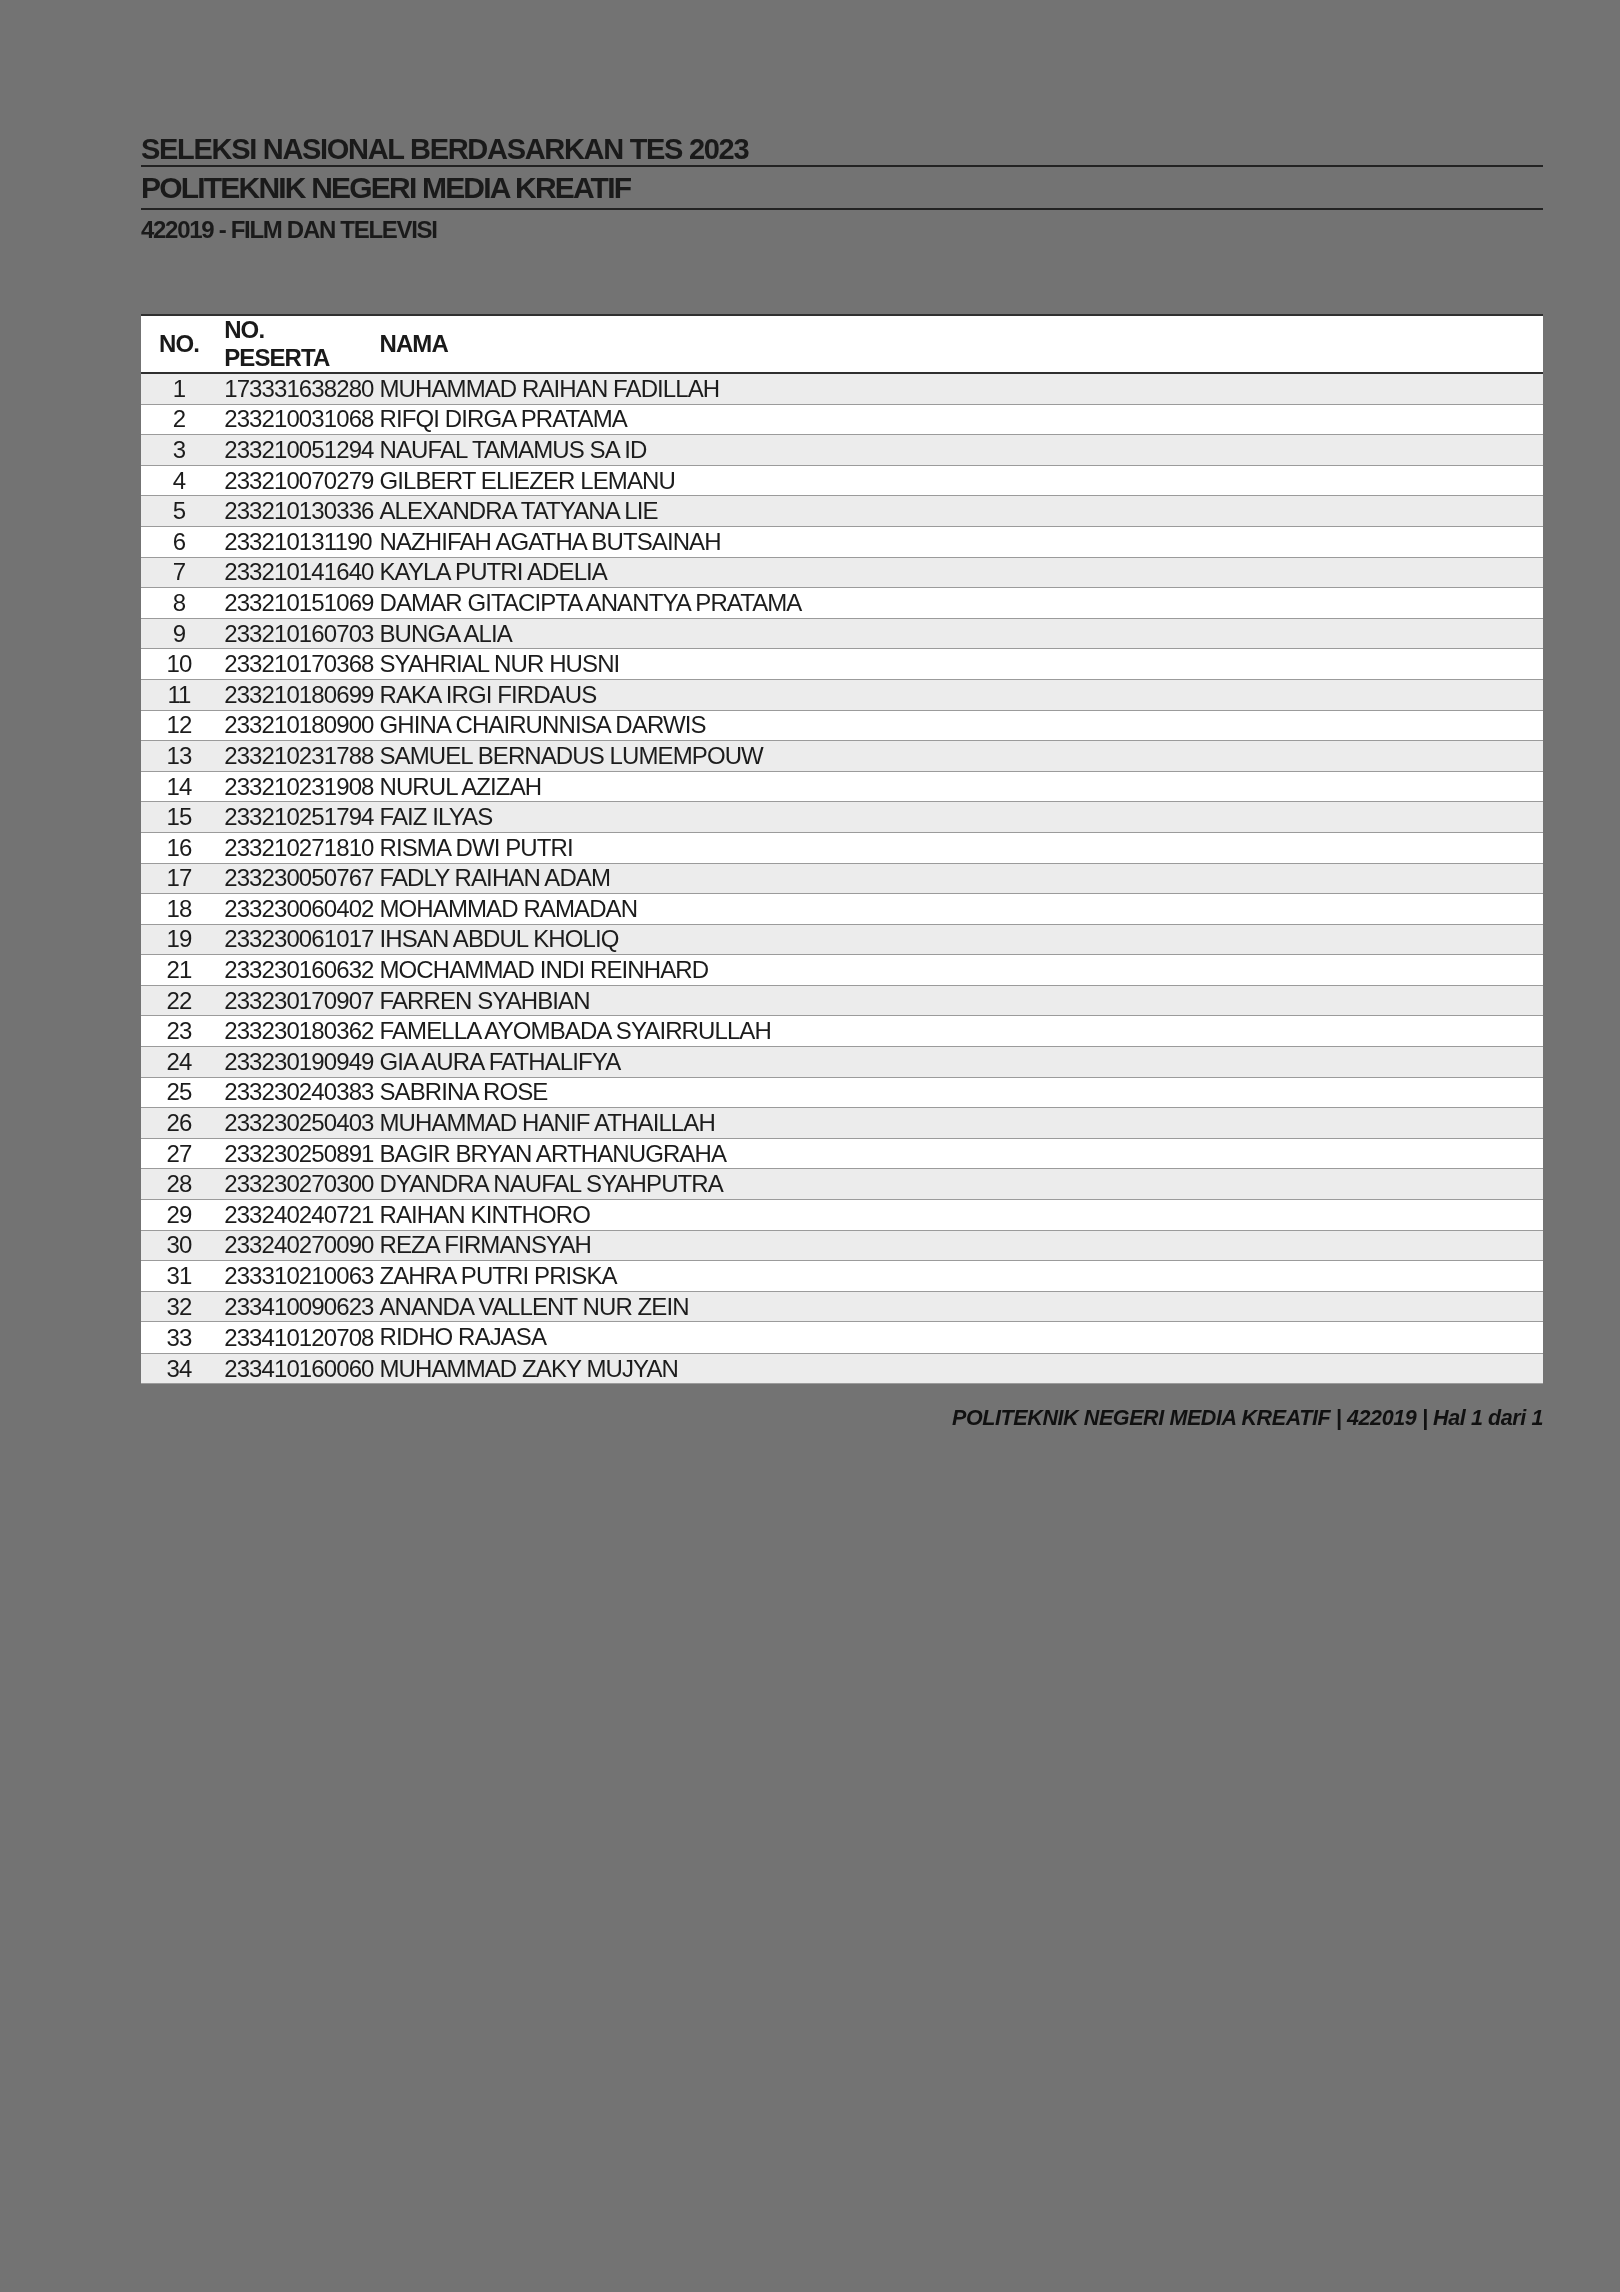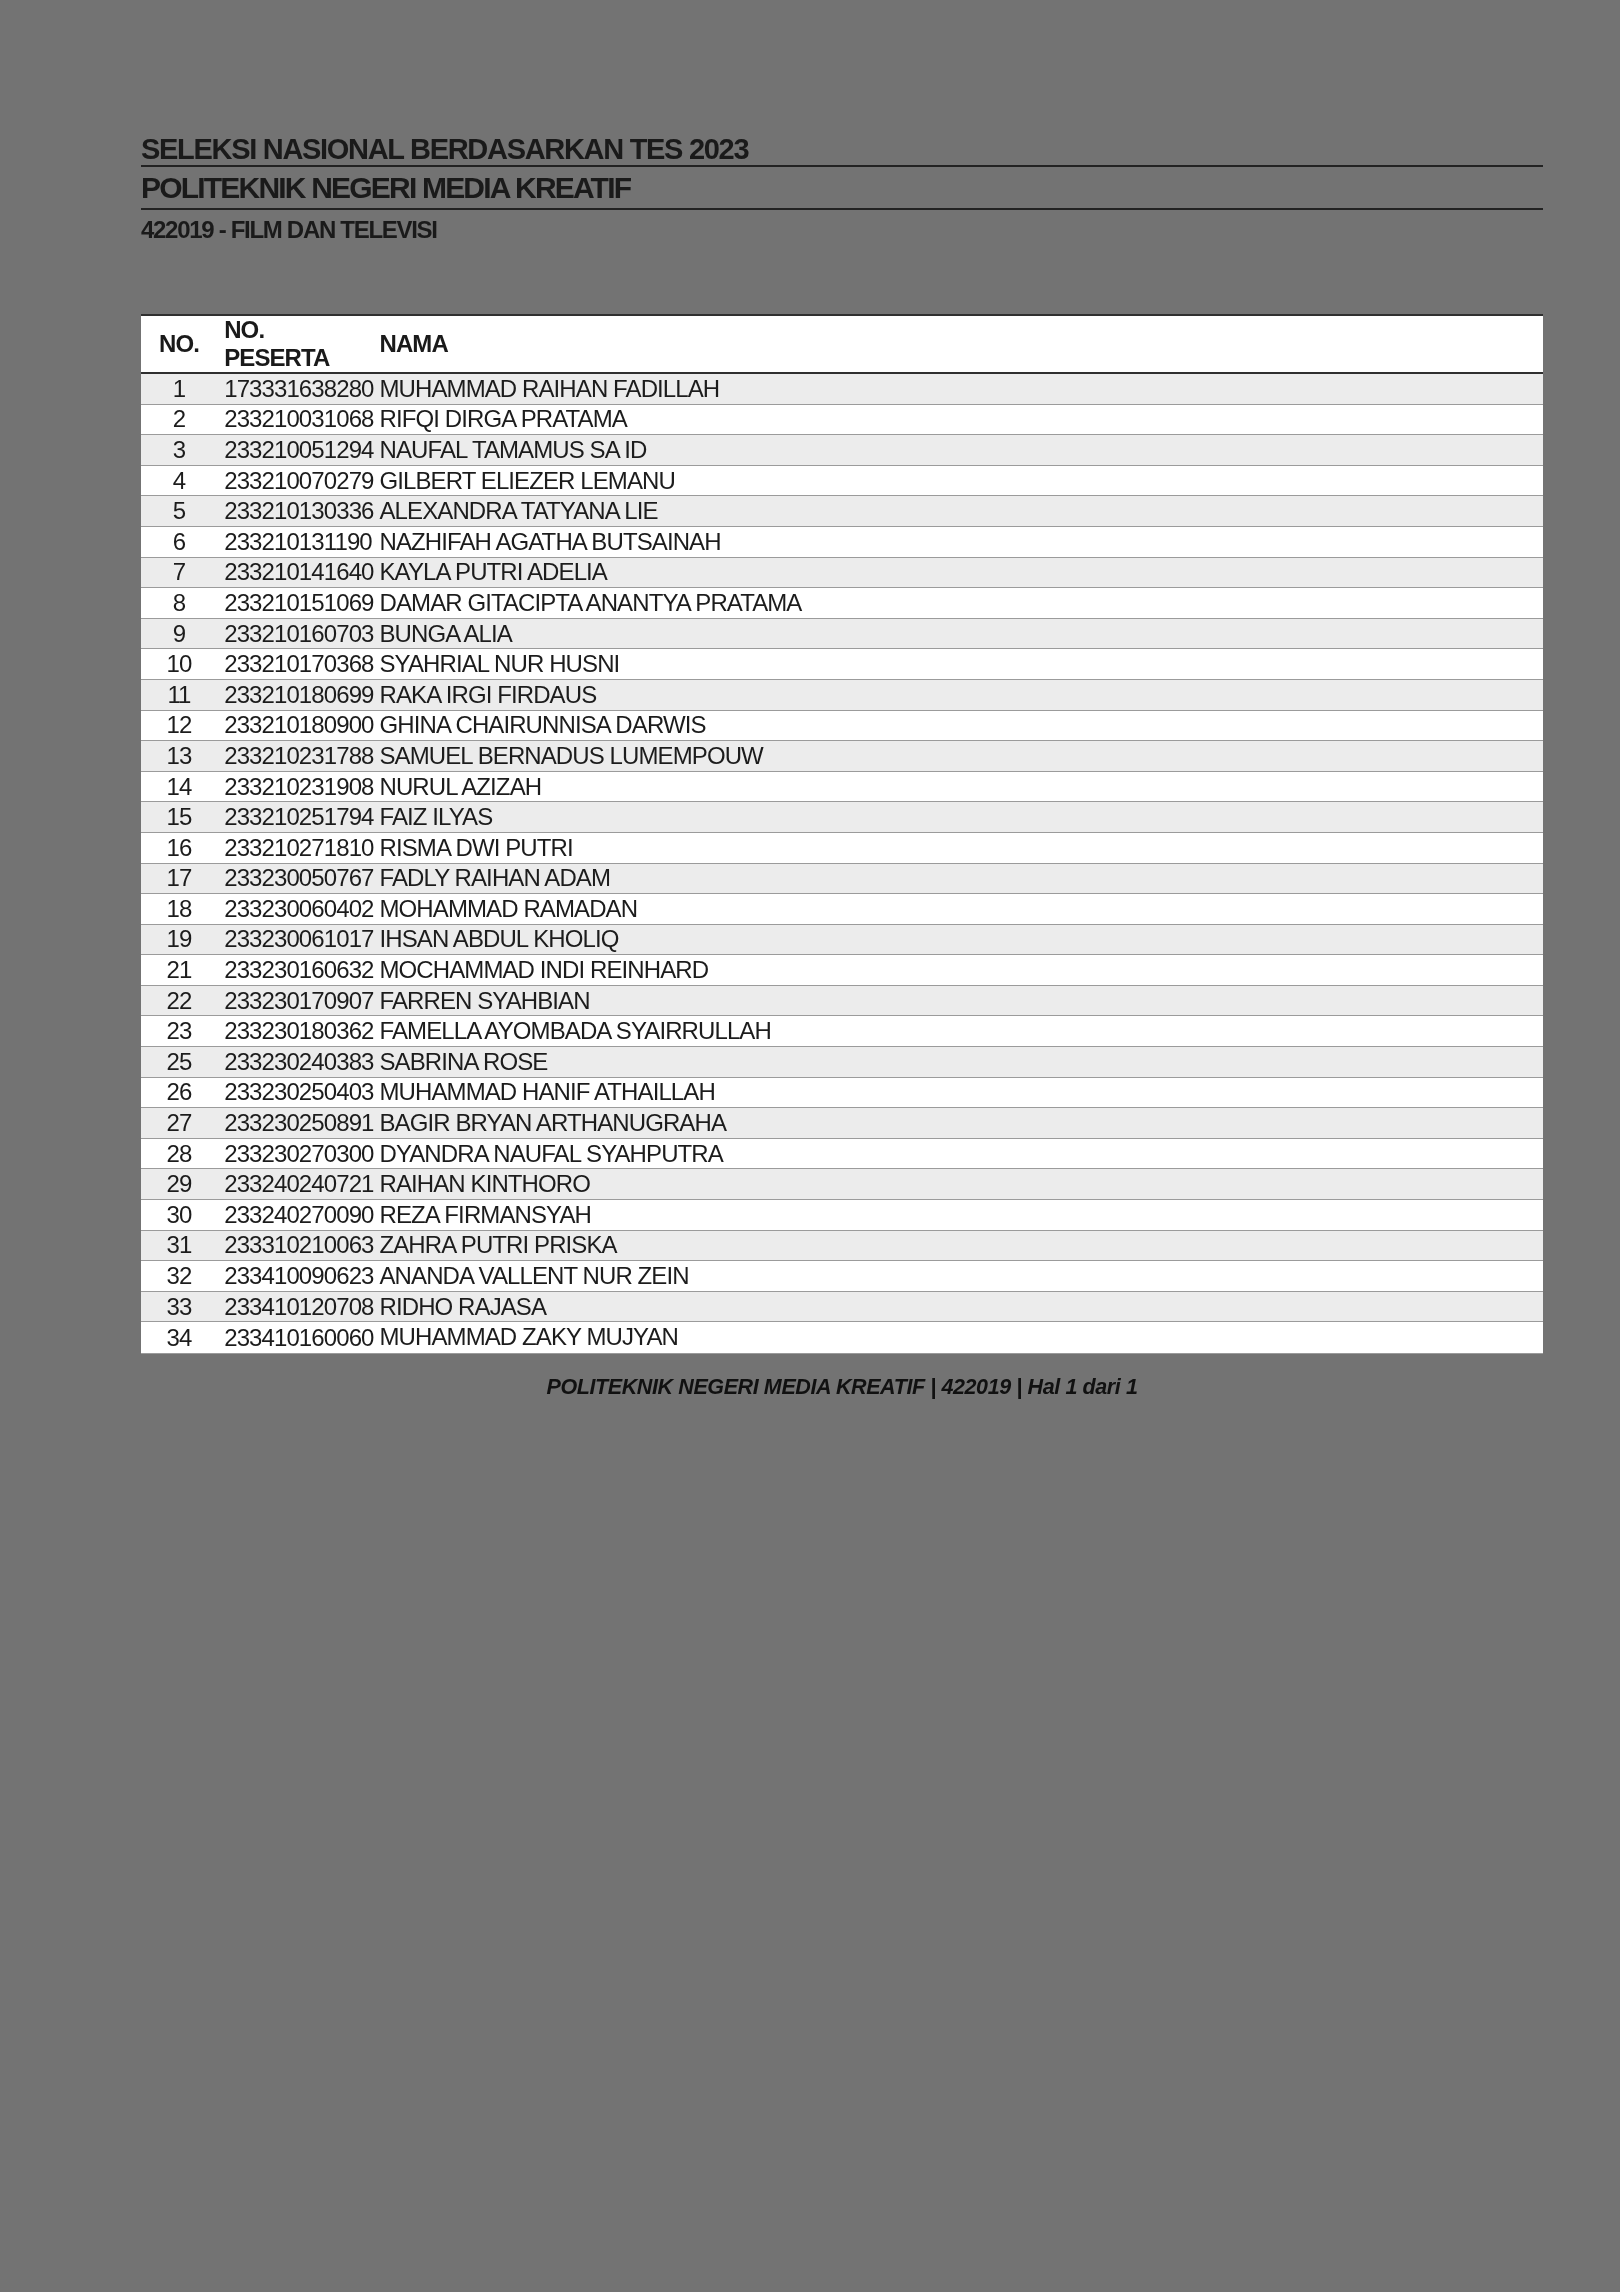--- a/index.html
+++ b/index.html
@@ -71,21 +71,21 @@
     color: #1c1c1c;
   }
   tbody tr { border-bottom: 1.8px solid #9b9b9b; }
   tbody tr:nth-child(odd) { background: #ececec; }
   tbody tr:nth-child(even) { background: #ffffff; }
   td.no { text-align: center; }
   
   tbody tr:nth-child(32) td.nama { vertical-align: top; padding-top: 0.9px; }
   .footer {
     margin-top: 21.5px;
-    text-align: center;
+    text-align: right;
     font-size: 21.5px;
     font-weight: bold;
     font-style: italic;
     letter-spacing: -0.4px;
     color: #111111;
   }
 </style>
 </head>
 <body>
 
@@ -216,20 +216,25 @@
             <td class="no">22</td>
             <td class="peserta">233230170907</td>
             <td class="nama">FARREN SYAHBIAN</td>
           </tr>
           <tr>
             <td class="no">23</td>
             <td class="peserta">233230180362</td>
             <td class="nama">FAMELLA AYOMBADA SYAIRRULLAH</td>
           </tr>
           <tr>
+            <td class="no">24</td>
+            <td class="peserta">233230190949</td>
+            <td class="nama">GIA AURA FATHALIFYA</td>
+          </tr>
+          <tr>
             <td class="no">25</td>
             <td class="peserta">233230240383</td>
             <td class="nama">SABRINA ROSE</td>
           </tr>
           <tr>
             <td class="no">26</td>
             <td class="peserta">233230250403</td>
             <td class="nama">MUHAMMAD HANIF ATHAILLAH</td>
           </tr>
           <tr>

